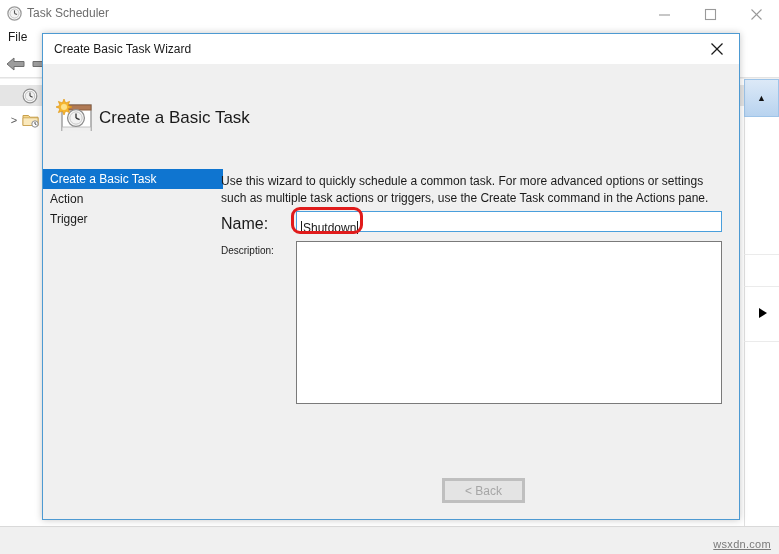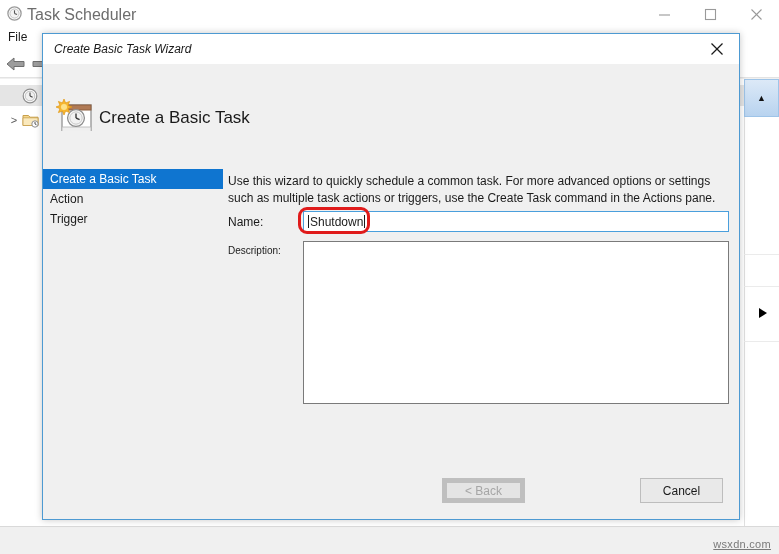--- a/index.html
+++ b/index.html
@@ -26,21 +26,21 @@
     position: absolute; left: 0; top: 0;
     width: 779px; height: 28px;
     background: #ffffff;
   }
   #bg-title-icon {
     position: absolute; left: 7px; top: 6px;
     width: 15px; height: 15px;
   }
   #bg-title-text {
     position: absolute; left: 27px; top: 6px;
-    font-size: 16px; color: #6d6d6d;
+    font-size: 12px; color: #6d6d6d;
     white-space: nowrap;
   }
   .wincaption-btn {
     position: absolute; top: 0;
     width: 46px; height: 28px;
     display: flex; align-items: center; justify-content: center;
     color: #8a8a8a;
   }
   #bg-min { left: 641px; }
   #bg-max { left: 687px; }
@@ -131,21 +131,20 @@
   }
   #dlg-titlebar {
     position: absolute; left: 0; top: 0;
     width: 696px; height: 30px;
     background: #ffffff;
   }
   #dlg-title-text {
     position: absolute; left: 11px; top: 8px;
     font-size: 12px; color: #1a1a1a;
     white-space: nowrap;
-    font-style: italic;
   }
   #dlg-close {
     position: absolute; right: 0; top: 0;
     width: 45px; height: 30px;
     display: flex; align-items: center; justify-content: center;
     color: #1a1a1a;
   }
   #dlg-header {
     position: absolute; left: 0; top: 30px;
     width: 696px; height: 67px;
@@ -175,40 +174,40 @@
     display: flex; align-items: center;
     padding-left: 7px;
     font-size: 12px; color: #1a1a1a;
   }
   .step-item.active {
     background: #0f75d0;
     color: #ffffff;
   }
 
   #pane {
-    position: absolute; left: 180px; top: 38px;
+    position: absolute; left: 173px; top: 38px;
     width: 516px; height: 302px;
   }
   #intro-text {
     position: absolute; left: 5px; top: 4px;
     width: 505px;
     font-size: 12px; color: #1a1a1a;
     line-height: 17px;
   }
   #name-label {
     position: absolute; left: 5px; top: 46px;
-    font-size: 12px; color: #1a1a1a;
+    font-size: 16px; color: #1a1a1a;
   }
   #name-input {
     position: absolute; left: 80px; top: 42px;
     width: 426px; height: 21px;
     background: #ffffff;
     border: 1px solid #4a9fdc;
     font-size: 12px; color: #1a1a1a;
-    padding: 2px 4px;
+    padding: 8px 4px;
     line-height: 16px;
   }
   #name-caret-left {
     display: inline-block;
     width: 1px; height: 13px;
     background: #1a1a1a;
     vertical-align: -2px;
     margin-right: 1px;
   }
   #name-caret-right {
@@ -240,21 +239,21 @@
     position: absolute; left: 0; bottom: 0;
     width: 696px; height: 50px;
     background: #f0f0f0;
   }
   .dlg-btn {
     position: absolute; top: 9px;
     width: 83px; height: 25px;
     font-size: 12px;
     display: flex; align-items: center; justify-content: center;
     background: #e1e1e1;
-    border: 5px solid #737373;
+    border: 3px solid #737373;
     color: #1a1a1a;
   }
   #btn-back { right: 214px; color: #a6a6a6; border-color: #bfbfbf; background: #e4e4e4; }
   #btn-next { right: 119px; background: #cfe6fa; border: 2px solid #1267b5; }
   #btn-cancel { right: 16px; background: #e9e9e9; border: 1px solid #bdbdbd; }
 
   
   #watermark {
     position: absolute; right: 8px; bottom: 4px;
     font-size: 11px; color: #7a7a7a;
@@ -408,20 +407,17 @@
 
         <div id="desc-label">Description:</div>
         <div id="desc-input"><span></span></div>
       </div>
     </div>
 
     <div id="dlg-footer">
       <div class="dlg-btn" id="btn-back">
         <span>&lt; Back</span>
       </div>
-      <div class="dlg-btn" id="btn-cancel">
-        <span>Cancel</span>
-      </div>
     </div>
   </div>
 
   <div id="watermark">wsxdn.com</div>
 </div>
 
 </body></html>

